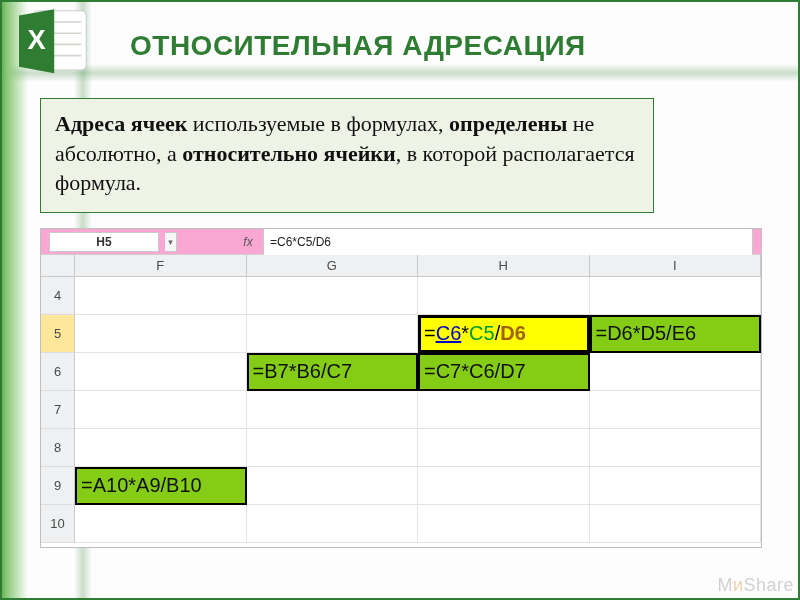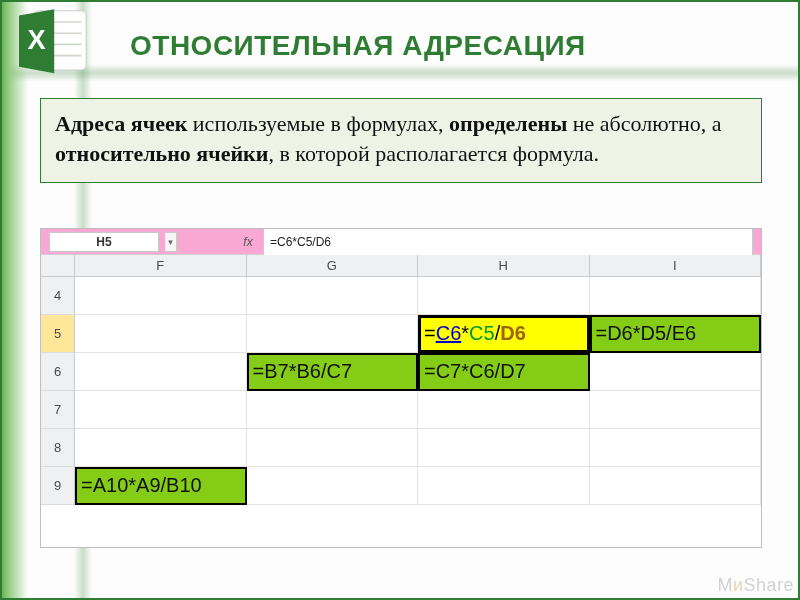--- a/index.html
+++ b/index.html
@@ -27,21 +27,21 @@
   .logo {
     position: absolute; left: 8px; top: 6px; width: 86px; height: 72px;
     z-index: 3;
   }
   .title {
     position: absolute; left: 130px; top: 30px;
     color: #2e7d32; font-family: Arial, sans-serif;
     font-size: 28px; font-weight: bold; letter-spacing: 0.5px;
   }
   .def-box {
-    position: absolute; left: 40px; top: 98px; width: 722px;
+    position: absolute; left: 40px; top: 98px; width: 614px;
     background: #eef3e6;
     border: 1px solid #2e7d32;
     padding: 10px 14px 14px 14px;
     font-size: 22px; line-height: 1.35;
     color: #111;
   }
   .def-box b { font-weight: bold; }
   .screenshot {
     position: absolute; left: 40px; top: 228px; width: 722px; height: 320px;
     background: #fff;
@@ -192,20 +192,27 @@
         <div class="cell"></div>
         <div class="cell"></div>
       </div>
       <div class="row">
         <div class="rh">9</div>
         <div class="cell yellow outlined">=A10*A9/B10</div>
         <div class="cell"></div>
         <div class="cell"></div>
         <div class="cell"></div>
       </div>
+      <div class="row">
+        <div class="rh">10</div>
+        <div class="cell"></div>
+        <div class="cell"></div>
+        <div class="cell"></div>
+        <div class="cell"></div>
+      </div>
     </div>
   </div>
 </div>
 
 <div class="watermark">
   <span>M</span><span class="s">и</span><span>S</span><span>hare</span>
 </div>
 
 <div class="frame-border"></div>
 

